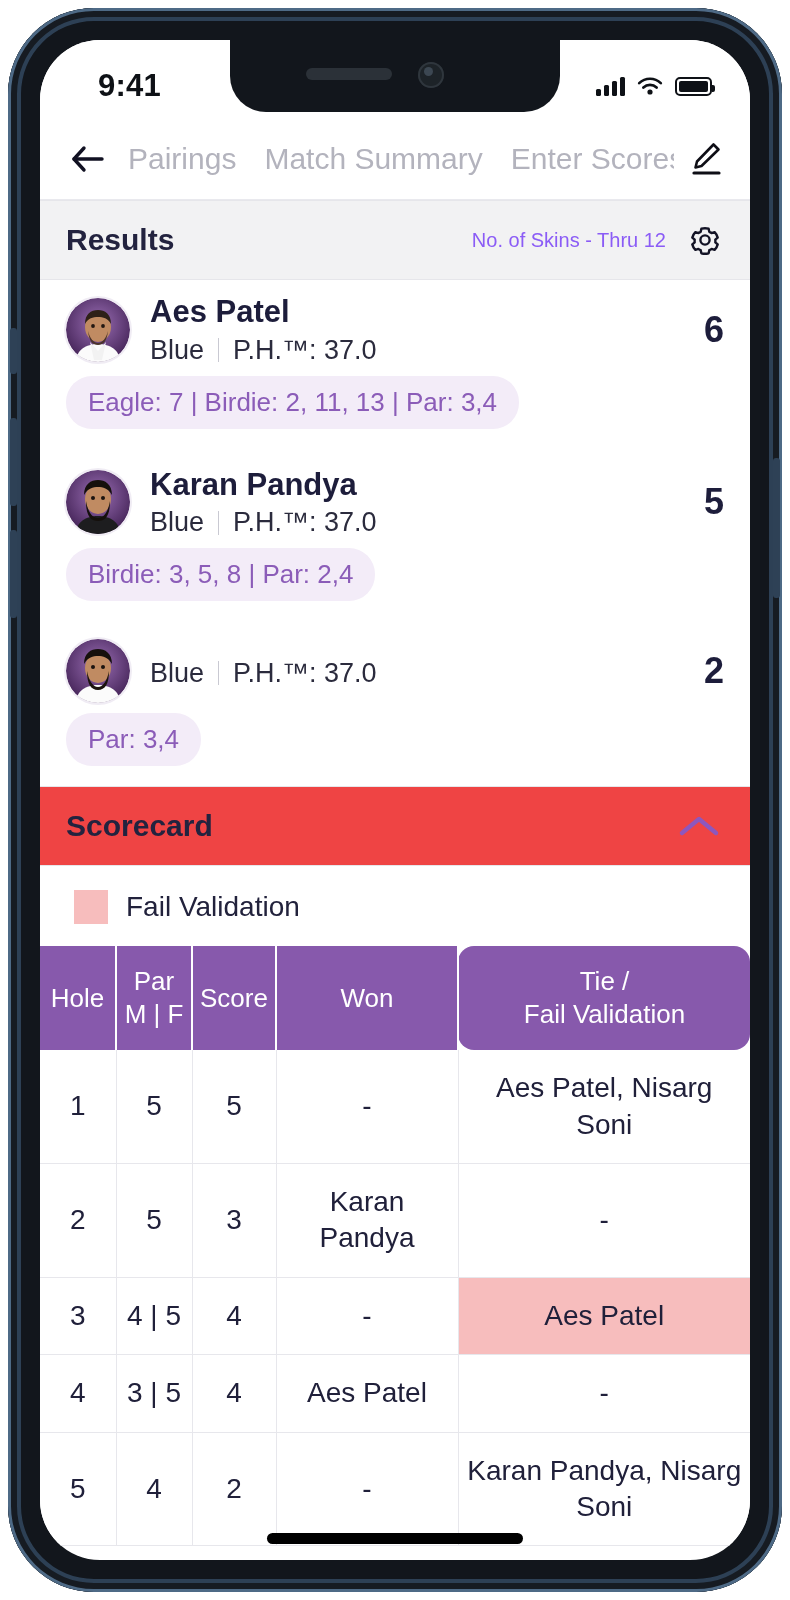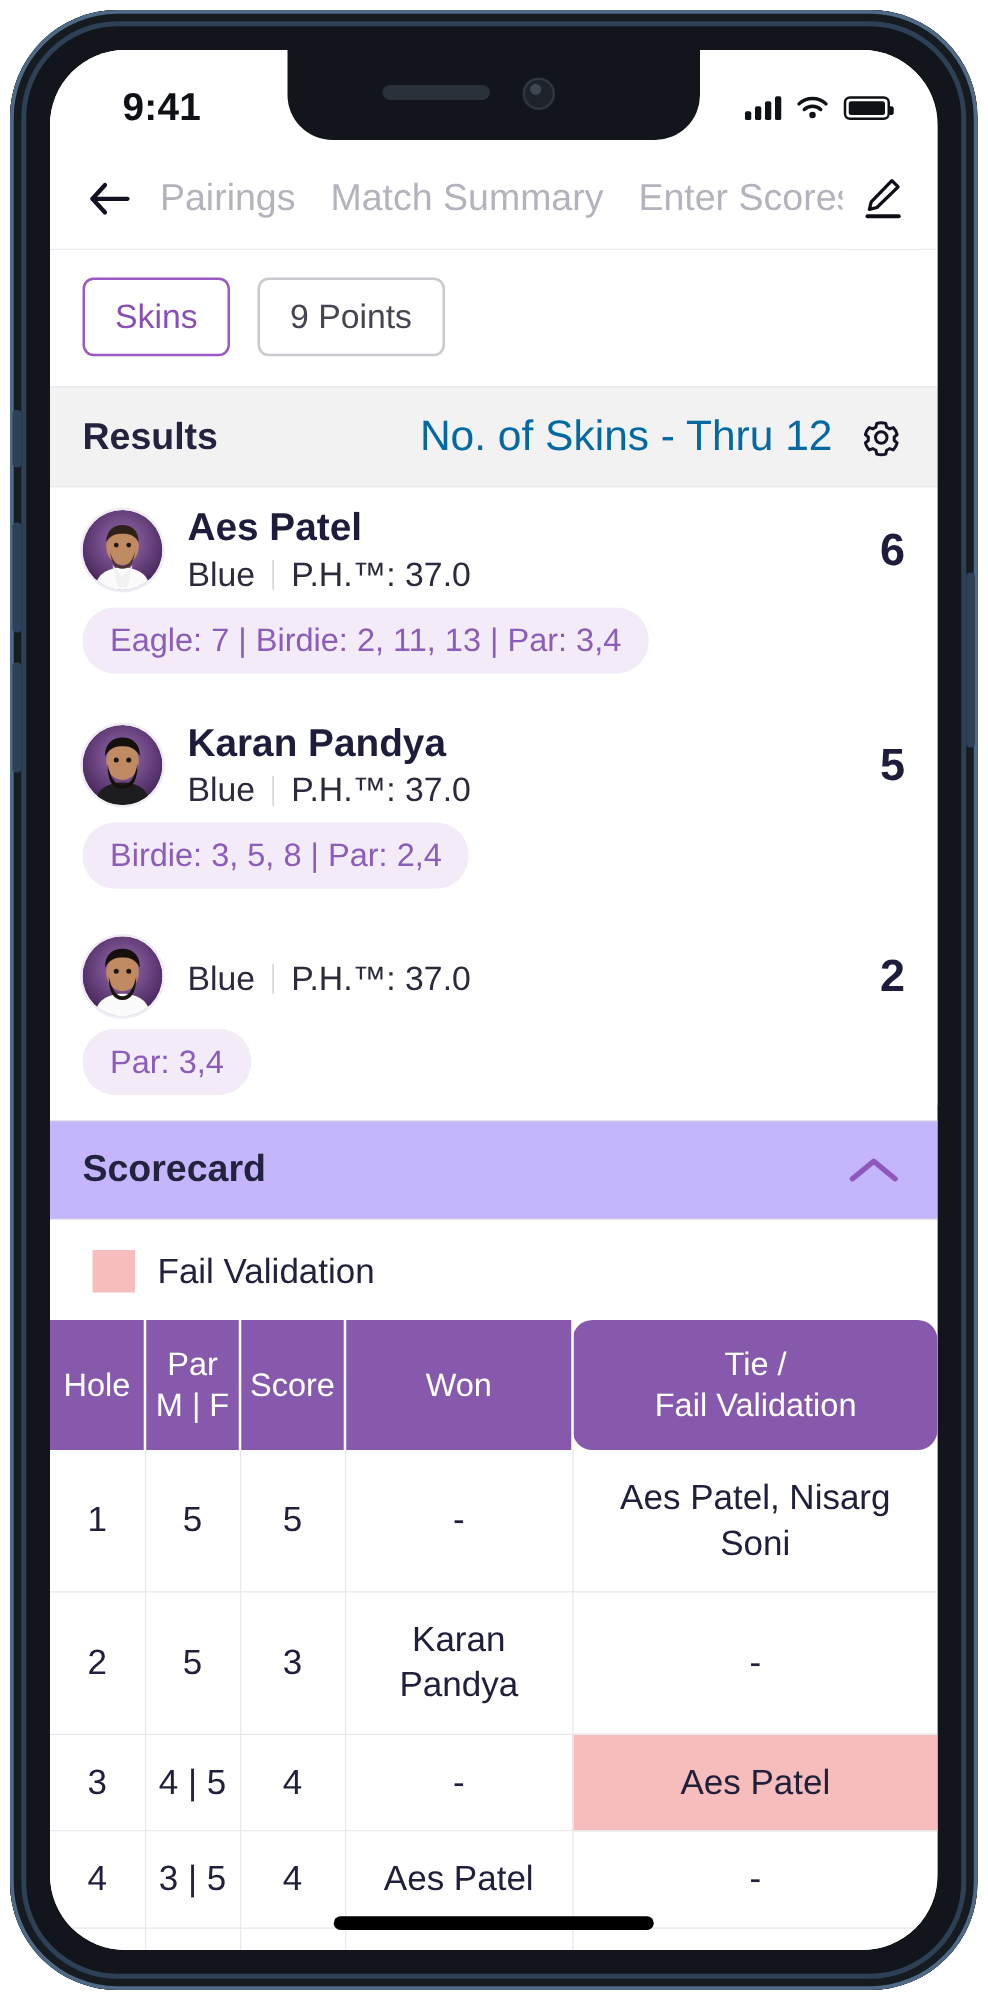--- a/index.html
+++ b/index.html
@@ -123,21 +123,21 @@
   .chip.inactive { border:2px solid #c9c9cf; color:#454552; }
 
   
   #results-header {
     display:flex; align-items:center; justify-content:space-between;
     background:#f2f2f3; padding: 20px 26px;
     border-top:1px solid #e6e6ea; border-bottom:1px solid #e6e6ea;
   }
   #results-title { font-size:30px; font-weight:700; color:#23233f;text-align:right; }
   #results-right { display:flex; align-items:center; gap:20px; }
-  #results-meta { font-size:34px; color:#0369a1; }
+  #results-meta { font-size:20px; color:#8b5cf6; }
 
   
   #players { background:#fff; }
   .player-row { padding: 14px 26px 8px 26px; }
   .player-main { display:flex; align-items:center; }
   .avatar {
     width:64px; height:64px; border-radius:50%; flex:0 0 64px;
     overflow:hidden; position:relative; background:#f4f0f7;
     box-shadow: 0 0 0 2px #f0ecf4;
   }
@@ -151,21 +151,21 @@
   .badge-wrap { margin-top: 10px; text-decoration: underline; }
   .badge {
     display:inline-block; background:#f3ecf8; color:#8b5cb8;
     font-size:26px; padding: 11px 22px; border-radius:26px;
   }
   .player-gap { height: 16px; }
 
   
   #scorecard-header {
     display:flex; align-items:center; justify-content:space-between;
-    background:#c4b5fd; padding: 22px 30px 22px 26px;
+    background:#ef4444; padding: 22px 30px 22px 26px;
     border-top:1px solid #e6e6ea; border-bottom:1px solid #e6e6ea;
     margin-top: 12px;
   }
   #scorecard-title { font-size:30px; font-weight:700; color:#23233f; }
 
   
   #legend { display:flex; align-items:center; gap:18px; padding: 24px 26px 22px 34px; background:#fff; }
   #legend-swatch { width:34px; height:34px; background:#f7bdbd; flex:0 0 34px; }
   #legend-label { font-size:28px; color:#22223c; }
 
@@ -246,24 +246,20 @@
           <div class="nav-tab">Enter Scores</div>
         </div>
         <div id="edit-icon-wrap">
           <svg width="38" height="40" viewBox="0 0 38 40">
             <path d="M26.5 5.5 L31.5 10.5 L14.5 27 L8.5 28.5 L10 22.5 Z" stroke="#0e0e16" stroke-width="2.6" fill="none" stroke-linejoin="round"></path>
             <path d="M7 34 H32" stroke="#0e0e16" stroke-width="3.2" stroke-linecap="round"></path>
           </svg>
         </div>
       </div>
 
-      <div id="filter-row">
-        <div class="chip active">Skins</div>
-        <div class="chip inactive">9 Points</div>
-      </div>
 
       <div id="results-header">
         <div id="results-title">Results</div>
         <div id="results-right">
           <div id="results-meta">No. of Skins - Thru 12</div>
           <svg width="38" height="38" viewBox="0 0 38 38">
             <path d="M19 7.2 c1.3 0 2.5.2 3.6.5 l.7 3.1 c.8.3 1.6.8 2.3 1.3 l3-1 c1.5 1.5 2.6 3.4 3.1 5.5 l-2.4 2.1 c.1.4.1.9.1 1.3 s0 .9-.1 1.3 l2.4 2.1 c-.5 2.1-1.6 4-3.1 5.5 l-3-1 c-.7.5-1.5 1-2.3 1.3 l-.7 3.1 c-1.1.3-2.3.5-3.6.5 s-2.5-.2-3.6-.5 l-.7-3.1 c-.8-.3-1.6-.8-2.3-1.3 l-3 1 c-1.5-1.5-2.6-3.4-3.1-5.5 l2.4-2.1 c-.1-.4-.1-.9-.1-1.3 s0-.9.1-1.3 l-2.4-2.1 c.5-2.1 1.6-4 3.1-5.5 l3 1 c.7-.5 1.5-1 2.3-1.3 l.7-3.1 c1.1-.3 2.3-.5 3.6-.5 z" fill="none" stroke="#131325" stroke-width="2.4" stroke-linejoin="round"></path>
             <circle cx="19" cy="19" r="4.6" fill="none" stroke="#131325" stroke-width="2.4"></circle>
           </svg>
         </div>

